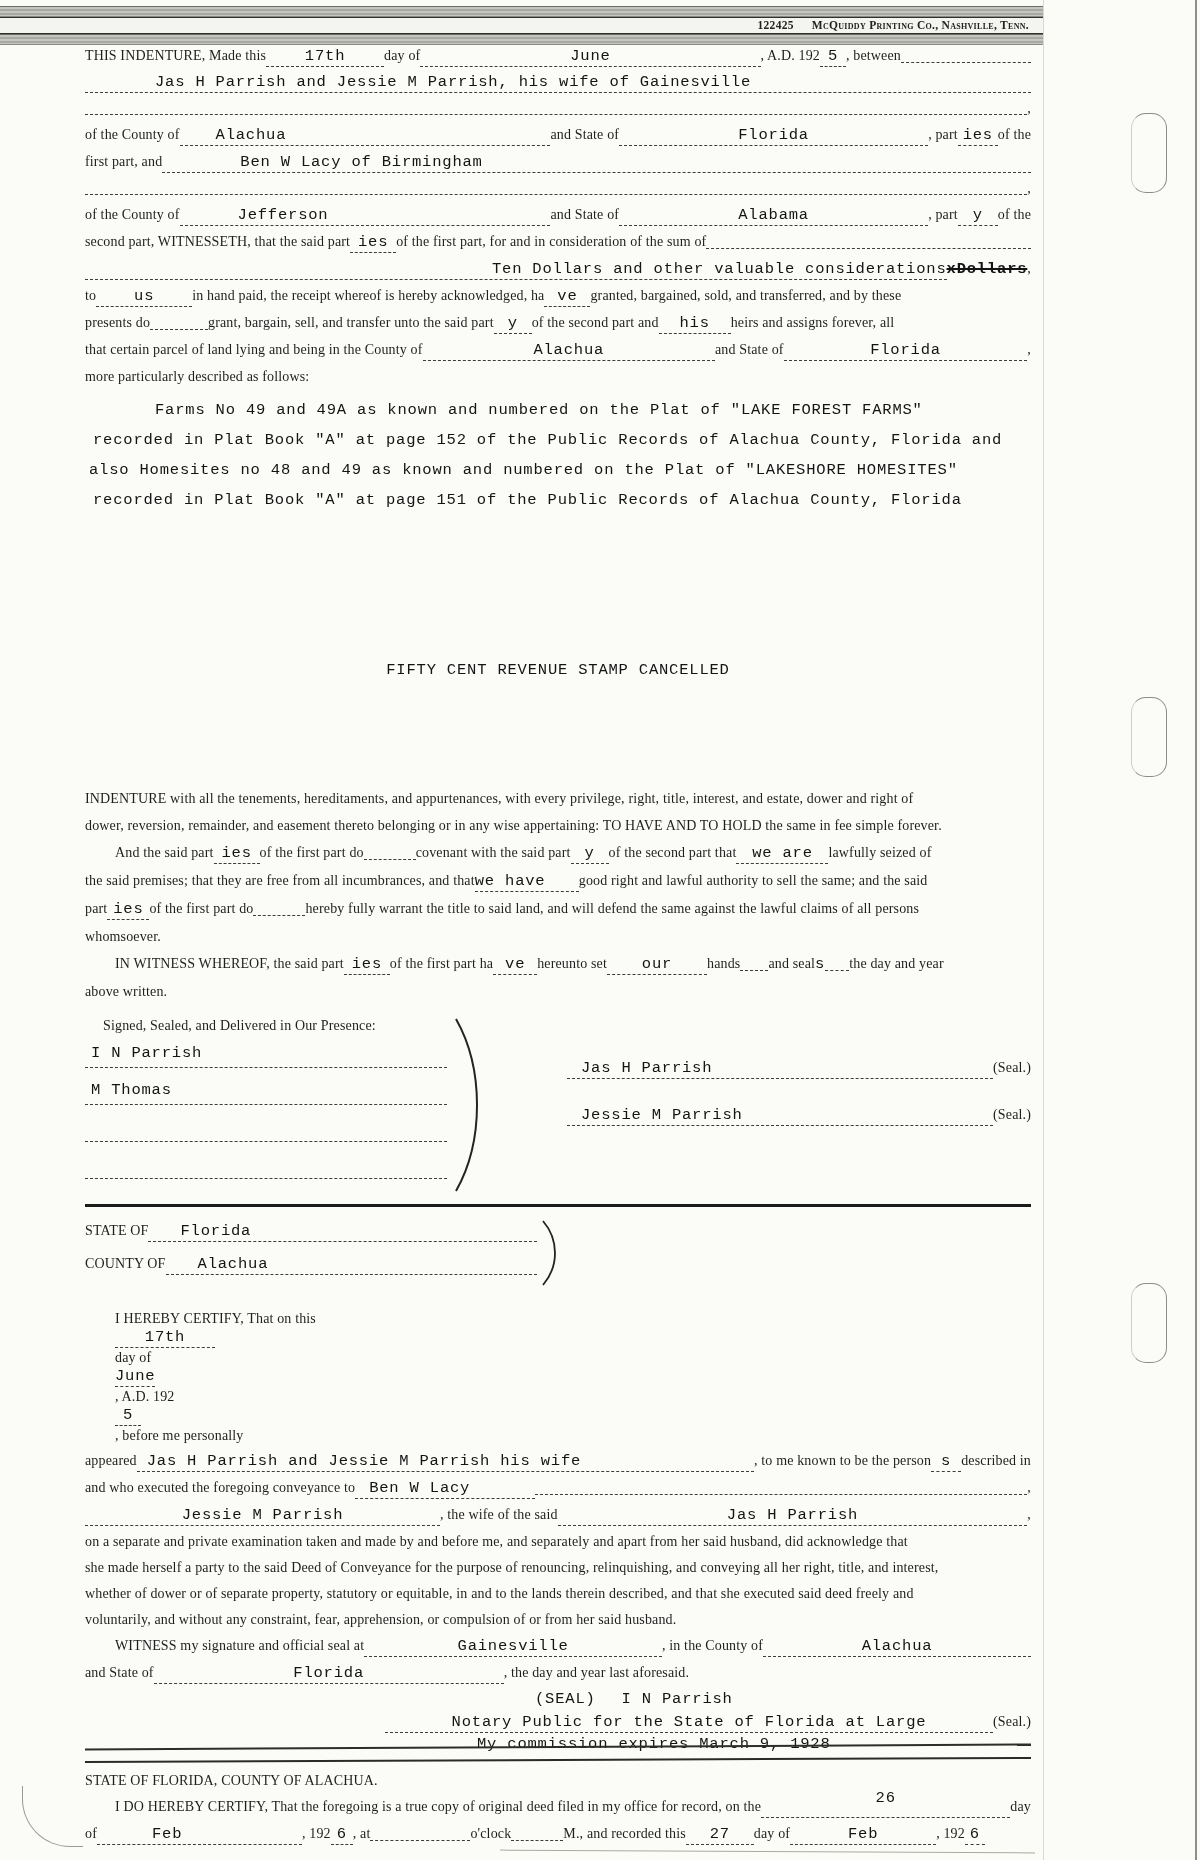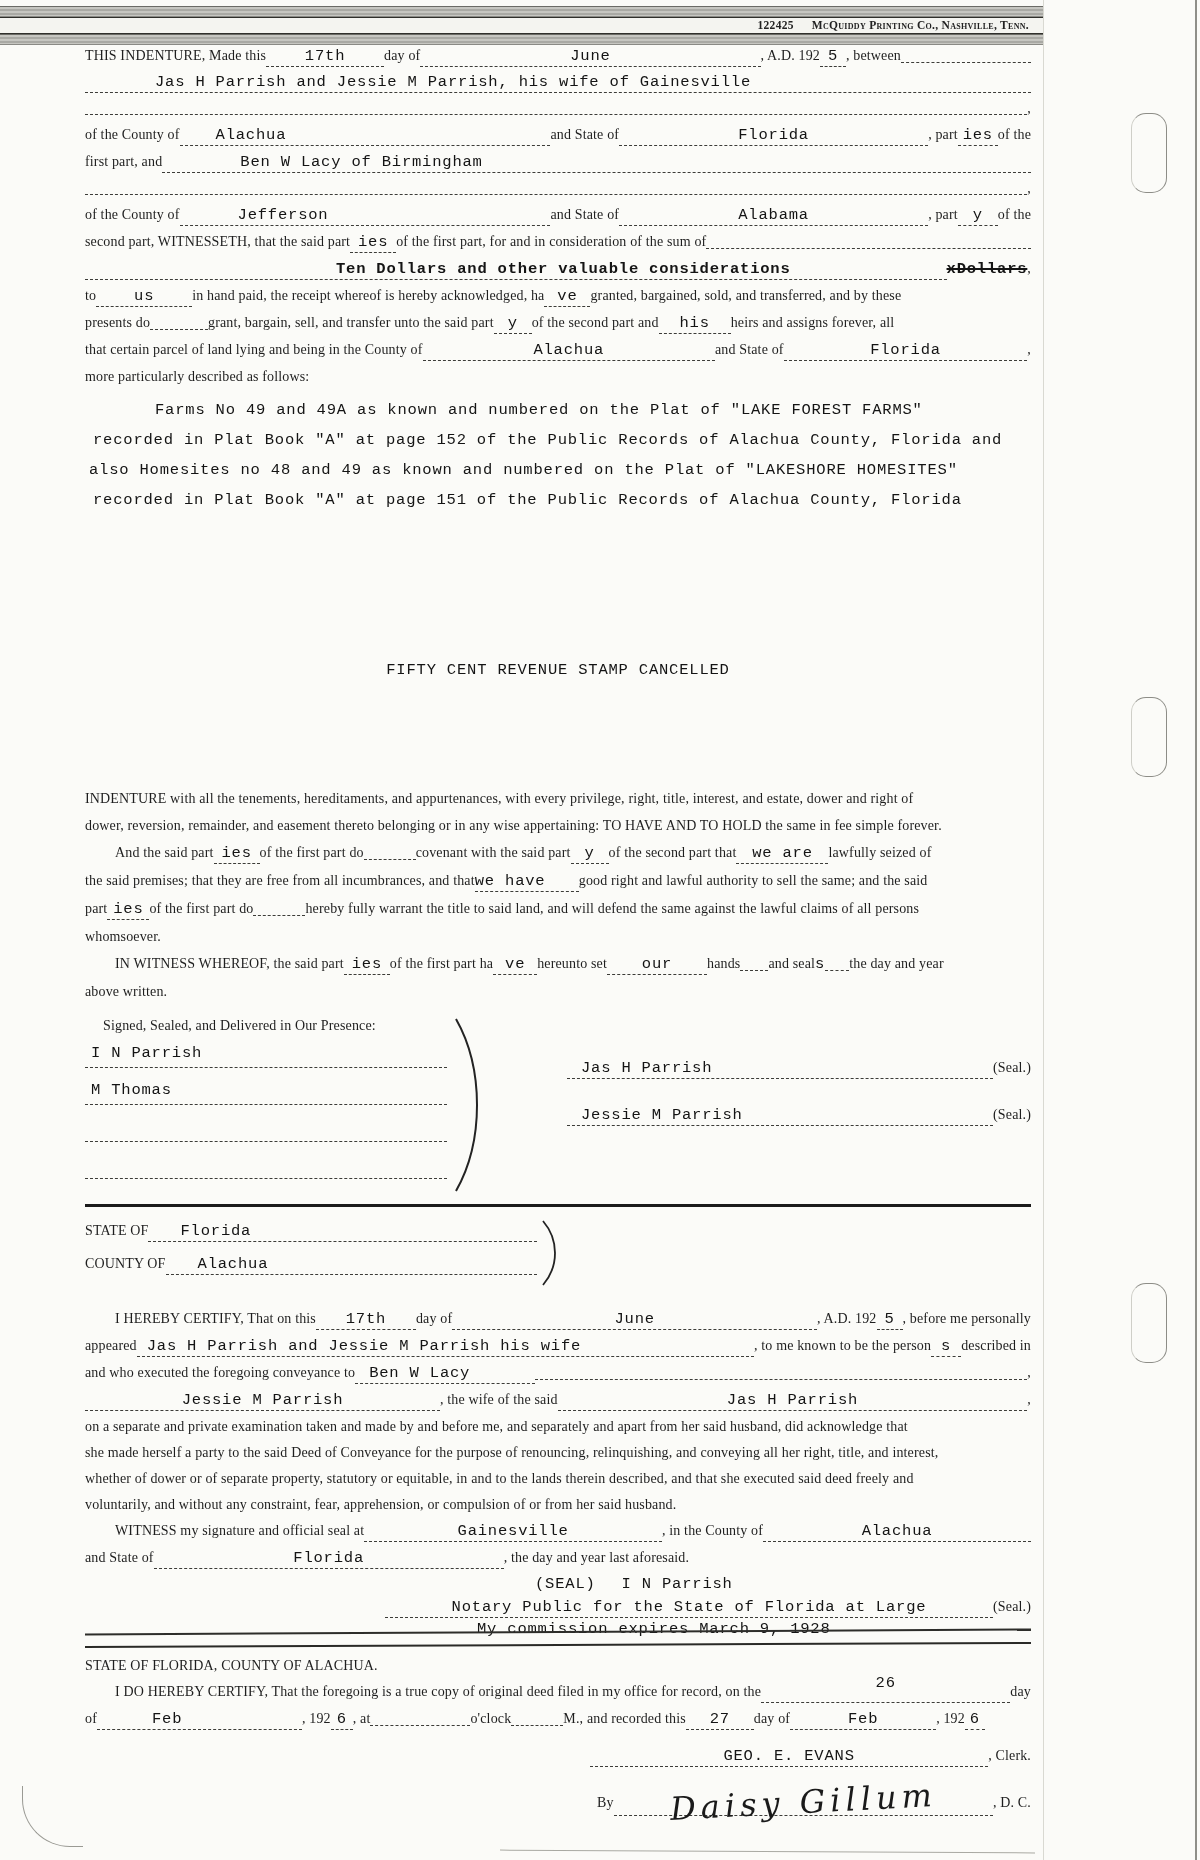--- a/index.html
+++ b/index.html
@@ -158,21 +158,21 @@
         </div>
         <div class="line">
           <span class="pr">second part, WITNESSETH, that the said part</span>
           <span class="fill" style="min-width: 46px;">
             <span class="ft">ies</span>
           </span>
           <span class="pr">of the first part, for and in consideration of the sum of</span>
           <span class="dash" style="flex: 1 1 0px;"></span>
         </div>
         <div class="line">
-          <span class="fill" style="justify-content: center; flex: 1 1 0px; font-weight: bold;">
+          <span class="fill" style="justify-content: flex-end; flex: 1 1 0px;">
             <span class="ft" style="padding-left: 95px;">Ten Dollars and other valuable considerations</span>
           </span>
           <span class="ty xout">xDollars</span>
           <span class="pr">,</span>
         </div>
         <div class="line">
           <span class="pr">to</span>
           <span class="fill" style="min-width: 96px;">
             <span class="ft">us</span>
           </span>
@@ -343,21 +343,21 @@
               <span class="ft">Alachua</span>
             </span>
           </div>
       </div>
       <svg class="venuebrace" width="16" height="68" viewBox="0 0 16 68">
           <path d="M2,2 Q14,16 14,34 Q14,52 2,66" fill="none" stroke="#232323" stroke-width="1.8"></path>
         </svg>
     </div>
 
     <div class="blk-ack">
-        <div class="line" style="padding-left: 30px;">
+        <div class="line" style="padding-left: 30px; flex-direction: column;">
           <span class="pr">I HEREBY CERTIFY, That on this</span>
           <span class="fill" style="min-width: 100px;">
             <span class="ft">17th</span>
           </span>
           <span class="pr">day of</span>
           <span class="fill" style="flex: 1 1 0px;">
             <span class="ft">June</span>
           </span>
           <span class="pr">, A.D. 192</span>
           <span class="fill" style="min-width: 26px;">

